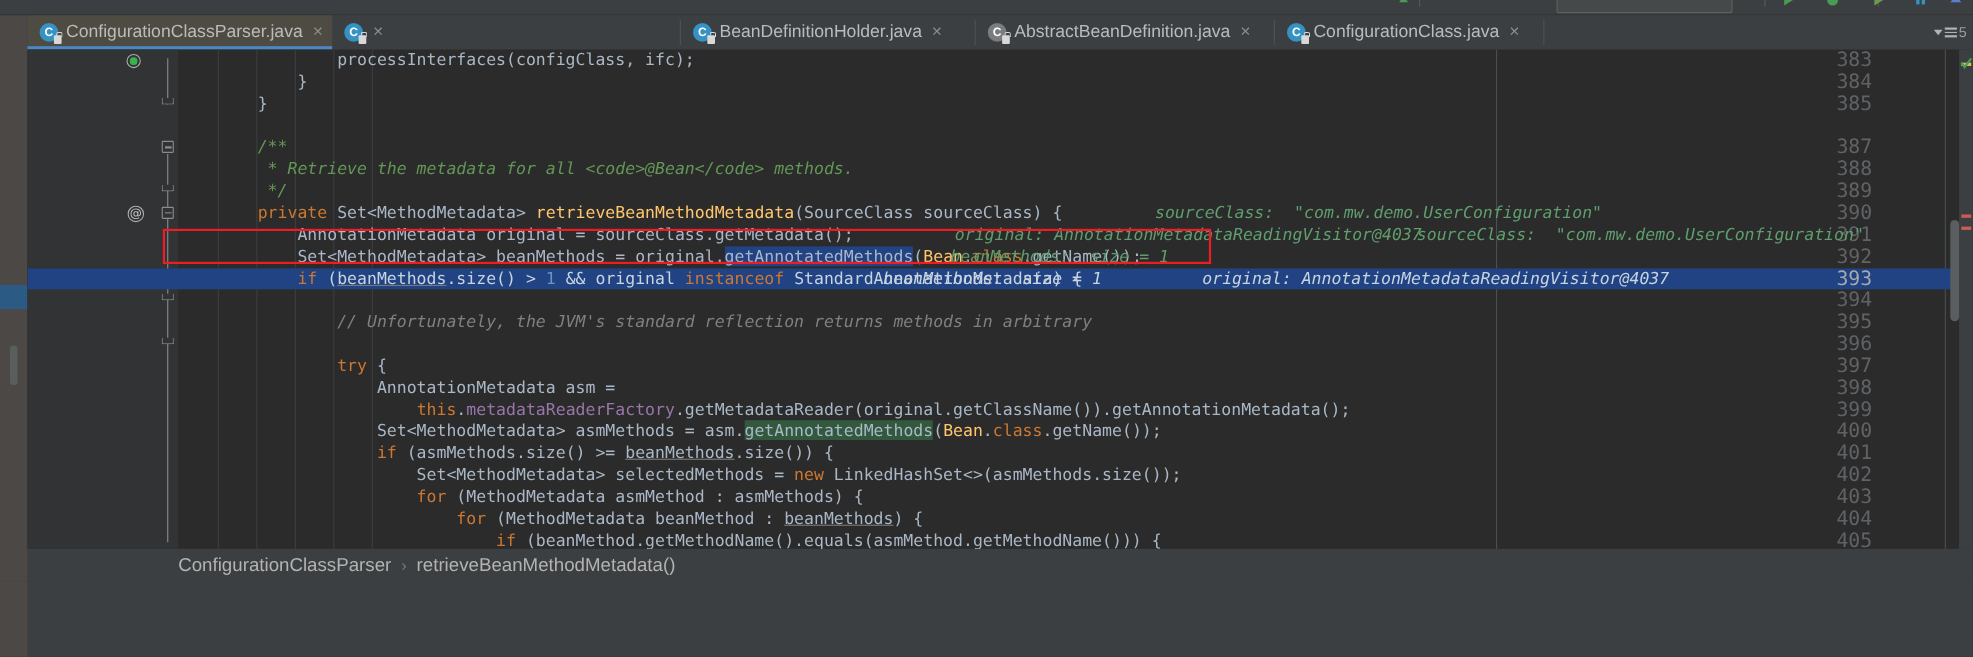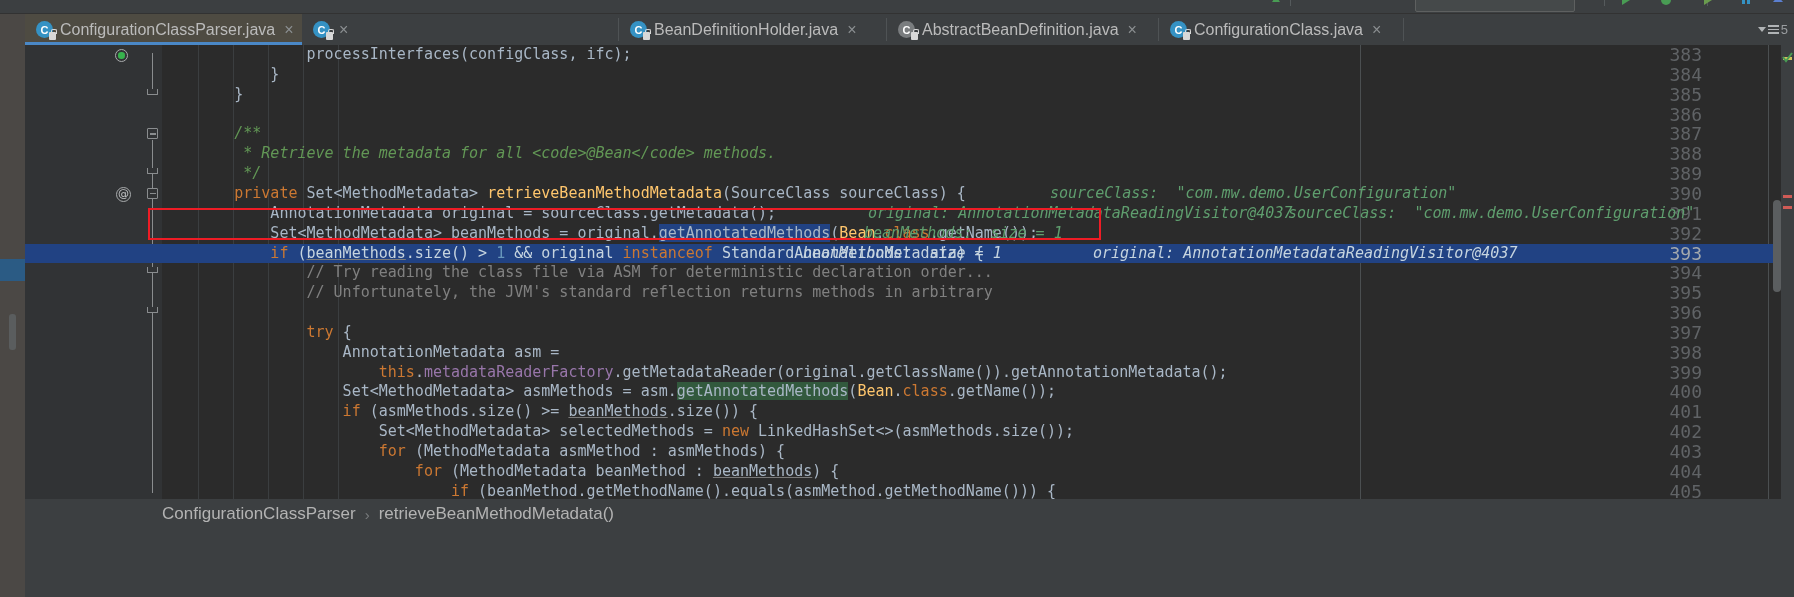--- a/index.html
+++ b/index.html
@@ -307,24 +307,20 @@
       <span class="lineno">384</span>
       <span class="code" style="left:137px;">            }</span>
     </div>
 
     <div class="row" style="top:39.7px;">
       <span class="lineno">385</span>
       <span class="fold end-bot" style="top:4px;"></span>
       <span class="code" style="left:137px;">        }</span>
     </div>
 
-    <div class="row" style="top:59.55px;">
-      <span class="lineno">386</span>
-      <span class="code" style="left:137px;"></span>
-    </div>
 
     <div class="row" style="top:79.4px;">
       <span class="lineno">387</span>
       <span class="fold minus" style="top:4px;"></span>
       <span class="code doc" style="left:137px;">        /**</span>
     </div>
 
     <div class="row" style="top:99.25px;">
       <span class="lineno">388</span>
       <span class="code doc" style="left:137px;">         * Retrieve the metadata for all &lt;code&gt;@Bean&lt;/code&gt; methods.</span>
@@ -360,26 +356,25 @@
     <div class="row current-line" style="top:198.5px;">
       <span class="lineno" style="color:#a4a9ad;">393</span>
       <span class="code" style="left:137px;color:#c6d4df;"><span class="kw">            if </span>(<span class="ident-under">beanMethods</span>.size() &gt; <span class="num">1</span> &amp;&amp; original <span class="kw">instanceof</span> StandardAnnotationMetadata) {  </span>
       <span class="code hint-on-sel" style="left:778px;">beanMethods:  size = 1</span>
       <span class="code hint-on-sel" style="left:1068px;">original: AnnotationMetadataReadingVisitor@4037</span>
     </div>
 
     <div class="row" style="top:218.35px;">
       <span class="lineno">394</span>
       <span class="fold end-bot" style="top:4px;"></span>
-      <span class="code cmt" style="left:137px;">                // Try reading the class file via ASM for deterministic declaration order...</span>
     </div>
 
     <div class="row" style="top:238.2px;">
       <span class="lineno">395</span>
-      <span class="code cmt" style="left:137px;">                // Unfortunately, the JVM's standard reflection returns methods in arbitrary</span>
+      <span class="code cmt" style="left:137px;font-style:italic;">                // Unfortunately, the JVM's standard reflection returns methods in arbitrary</span>
     </div>
 
     <div class="row" style="top:258.05px;">
       <span class="lineno">396</span>
       <span class="fold end-bot" style="top:4px;"></span>
     </div>
 
     <div class="row" style="top:277.9px;">
       <span class="lineno">397</span>
       <span class="code" style="left:137px;"><span class="kw">                try </span>{</span>

